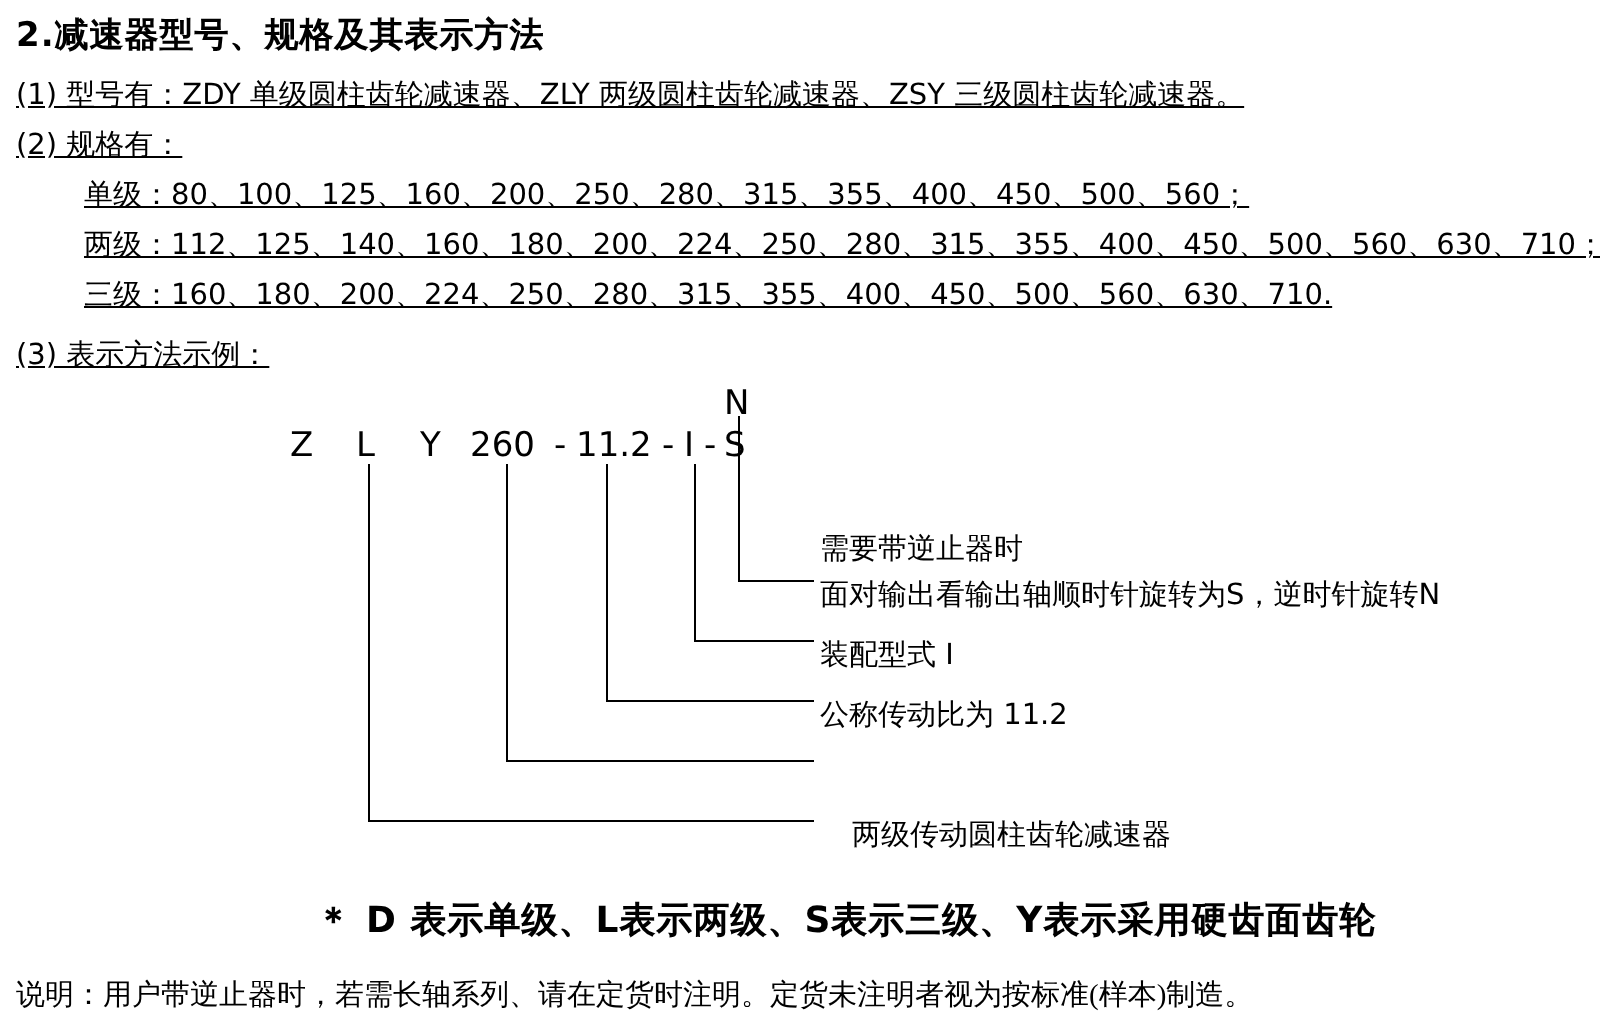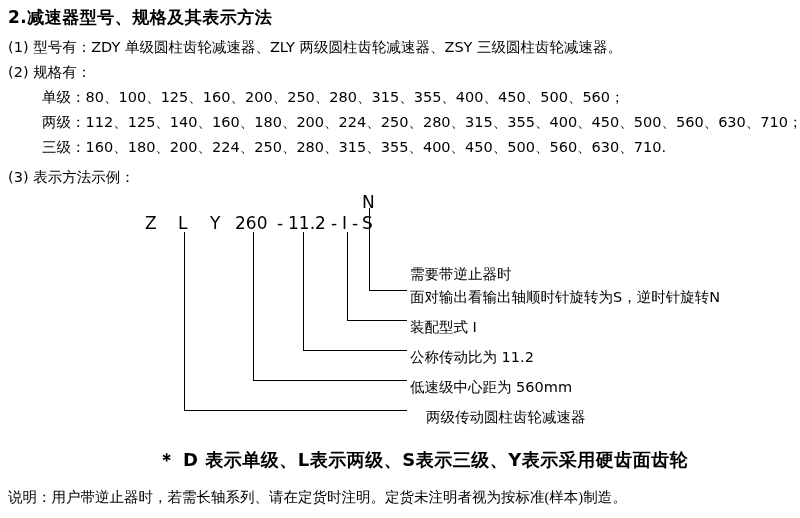--- a/index.html
+++ b/index.html
@@ -25,20 +25,21 @@
     left: 8px;
     top: 6px;
     font-size: 17px;
     font-weight: bold;
     letter-spacing: 0.5px;
   }
   .line {
     position: absolute;
     font-size: 14.5px;
     white-space: nowrap;
+    text-decoration: underline;
   }
   .l1 { left: 8px;  top: 38px; }
   .l2 { left: 8px;  top: 63px; }
   .l3 { left: 42px; top: 88px; }
   .l4 { left: 42px; top: 113px; }
   .l5 { left: 42px; top: 138px; }
   .l6 { left: 8px;  top: 168px; }
 
   
   .code {
@@ -141,19 +142,18 @@
   <div class="vline" style="left:253px; top:232px; height:148px;"></div>
   <div class="hline" style="left:253px; top:380px; width:154px;"></div>
 
   <div class="vline" style="left:184px; top:232px; height:178px;"></div>
   <div class="hline" style="left:184px; top:410px; width:223px;"></div>
 
   <div class="note n2">面对输出看输出轴顺时针旋转为S，逆时针旋转N</div>
   <div class="note n1">需要带逆止器时</div>
   <div class="note n3">装配型式 I</div>
   <div class="note n4">公称传动比为 11.2</div>
-  <div class="note n5">低速级中心距为 560mm</div>
   <div class="note n6">两级传动圆柱齿轮减速器</div>
 
   <div class="star-line">＊ D 表示单级、L表示两级、S表示三级、Y表示采用硬齿面齿轮</div>
   <div class="footer">说明：用户带逆止器时，若需长轴系列、请在定货时注明。定货未注明者视为按标准(样本)制造。</div>
 
 </div>
 
 </body></html>

